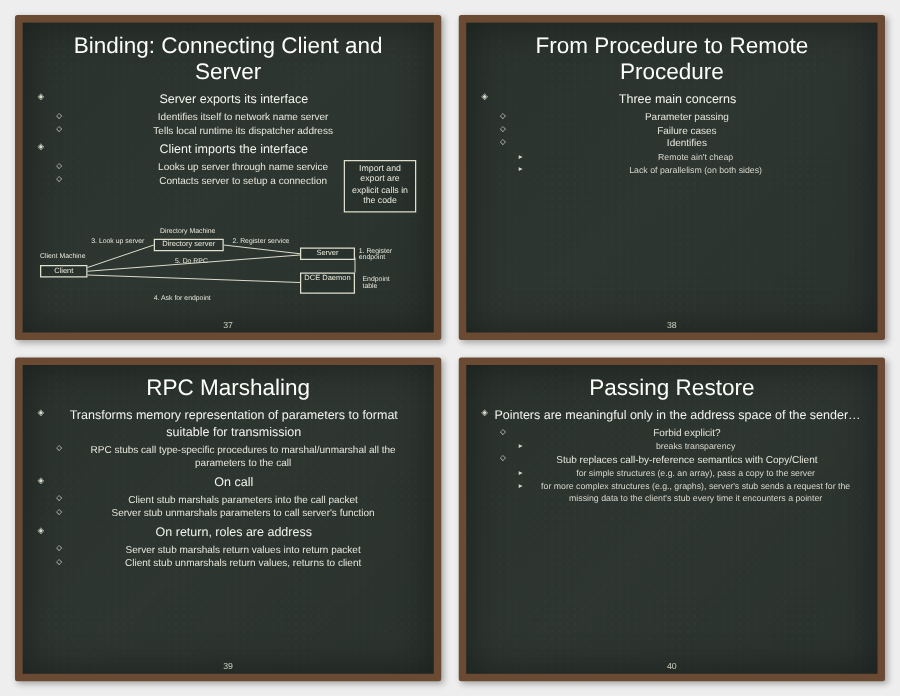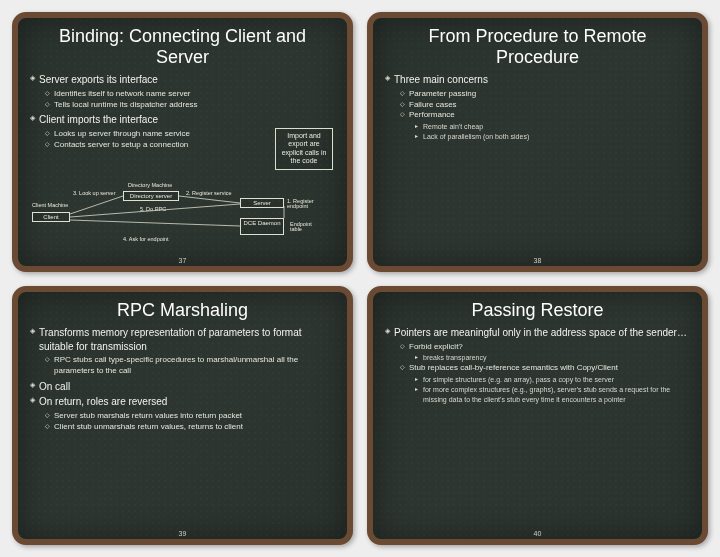--- a/index.html
+++ b/index.html
@@ -16,37 +16,37 @@
     gap: 14px;
     width: 100%; height: 100%;
   }
   .slide {
     background: #2d3530;
     background-image:
       radial-gradient(rgba(255,255,255,0.02) 1px, transparent 1px),
       linear-gradient(135deg, #2a322d 0%, #30383330 50%, #2a322d 100%);
     background-size: 6px 6px, 100% 100%;
     border: 6px solid #6a4a32;
-    border-radius: 14px;
+    border-radius: 2px;
     color: #f2f2ee;
     padding: 8px 12px 16px 12px;
     position: relative;
     box-shadow: inset 0 0 30px rgba(0,0,0,0.4), 2px 2px 5px rgba(0,0,0,0.3);
     overflow: hidden;
   }
   .title {
     text-align: center;
     font-size: 18px;
     line-height: 1.15;
     margin-bottom: 6px;
     color: #fefefb;
     font-weight: normal;
   }
   ul { list-style: none; }
-  .lvl1 > li { font-size: 10px; line-height: 1.35; margin-bottom: 2px; padding-left: 9px; position: relative; }
+  .lvl1 > li { font-size: 10px; line-height: 1.35; margin-bottom: 2px; padding-left: 9px; position: relative; text-align: center; }
   .lvl1 > li::before { content: "◈"; position: absolute; left: 0; top: 0; font-size: 7px; color: #dcdccc; }
   .lvl2 { margin-left: 6px; margin-top: 2px; margin-bottom: 3px; }
   .lvl2 > li { font-size: 8px; line-height: 1.35; padding-left: 9px; position: relative; color: #e6e6da; }
   .lvl2 > li::before { content: "◇"; position: absolute; left: 0; top: 0; font-size: 6px; }
   .lvl3 { margin-left: 6px; margin-top: 1px; }
   .lvl3 > li { font-size: 7px; line-height: 1.4; padding-left: 8px; position: relative; color: #d8d8cc; }
   .lvl3 > li::before { content: "▸"; position: absolute; left: 0; top: 0; font-size: 6px; }
   .pageno {
     position: absolute;
     bottom: 2px; left: 0; right: 0;
@@ -142,21 +142,21 @@
 
   <div class="slide">
     <h1 class="title">From Procedure to Remote Procedure</h1>
     <ul class="lvl1">
       <li>
         <span>Three main concerns</span>
         <ul class="lvl2">
           <li>Parameter passing</li>
           <li>Failure cases</li>
           <li>
-            <span>Performance</span>
+            <span>Identifies</span>
             <ul class="lvl3">
               <li>Remote ain't cheap</li>
               <li>Lack of parallelism (on both sides)</li>
             </ul>
           </li>
         </ul>
       </li>
     </ul>
     <div class="pageno">38</div>
   </div>
@@ -165,23 +165,27 @@
     <h1 class="title">RPC Marshaling</h1>
     <ul class="lvl1">
       <li>
         <span>Transforms memory representation of parameters to format suitable for transmission</span>
         <ul class="lvl2">
           <li>RPC stubs call type-specific procedures to marshal/unmarshal all the parameters to the call</li>
         </ul>
       </li>
       <li>
         <span>On call</span>
-      </li>
-      <li>
-        <span>On return, roles are reversed</span>
+        <ul class="lvl2">
+          <li>Client stub marshals parameters into the call packet</li>
+          <li>Server stub unmarshals parameters to call server's function</li>
+        </ul>
+      </li>
+      <li>
+        <span>On return, roles are address</span>
         <ul class="lvl2">
           <li>Server stub marshals return values into return packet</li>
           <li>Client stub unmarshals return values, returns to client</li>
         </ul>
       </li>
     </ul>
     <div class="pageno">39</div>
   </div>
 
   <div class="slide">

